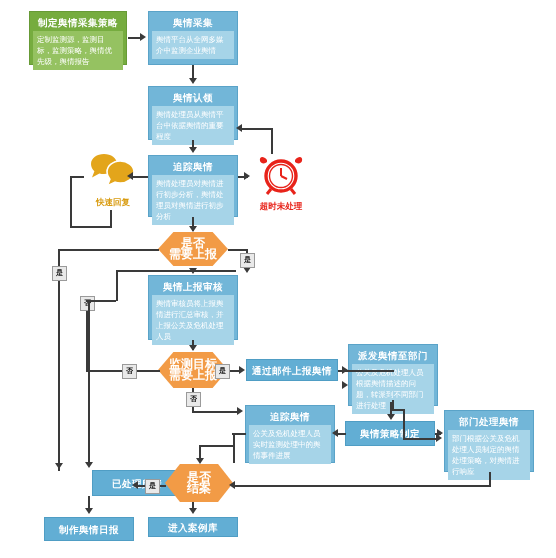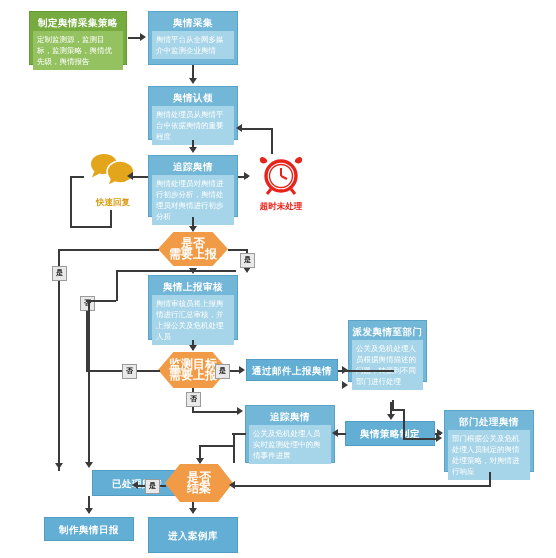--- a/index.html
+++ b/index.html
@@ -106,21 +106,21 @@
 
   <div class="node box" style="left:148px;top:275px;width:90px;height:65px;">
     <div class="ttl">舆情上报审核</div>
     <div class="body">舆情审核员将上报舆情进行汇总审核，并上报公关及危机处理人员</div>
   </div>
 
   <div class="node box flat simple" style="left:246px;top:359px;width:92px;height:22px;">
     <div class="ttl">通过邮件上报舆情</div>
   </div>
 
-  <div class="node box" style="left:348px;top:320px;width:79px;height:62px;">
+  <div class="node box" style="left:348px;top:344px;width:90px;height:62px;">
     <div class="ttl">派发舆情至部门</div>
     <div class="body">公关及危机处理人员根据舆情描述的问题，转派到不同部门进行处理</div>
   </div>
 
   <div class="node box" style="left:245px;top:405px;width:90px;height:58px;">
     <div class="ttl">追踪舆情</div>
     <div class="body">公关及危机处理人员实时监测处理中的舆情事件进展</div>
   </div>
 
   <div class="node box flat simple" style="left:345px;top:421px;width:90px;height:25px;">
@@ -133,21 +133,21 @@
   </div>
 
   <div class="node box flat simple" style="left:44px;top:470px;width:90px;height:26px;margin-left:48px;">
     <div class="ttl">已处理舆情</div>
   </div>
 
   <div class="node box flat simple" style="left:44px;top:517px;width:90px;height:24px;">
     <div class="ttl">制作舆情日报</div>
   </div>
 
-  <div class="node box flat simple" style="left:148px;top:517px;width:90px;height:36px;">
+  <div class="node box flat simple" style="left:148px;top:517px;width:90px;height:20px;">
     <div class="ttl">进入案例库</div>
   </div>
 
   <div class="hex" style="left:158px;top:232px;width:70px;height:34px;">
     <div class="shape"></div>
     <div class="txt">
       <span>是否</span>
       <span>需要上报</span>
     </div>
   </div>

